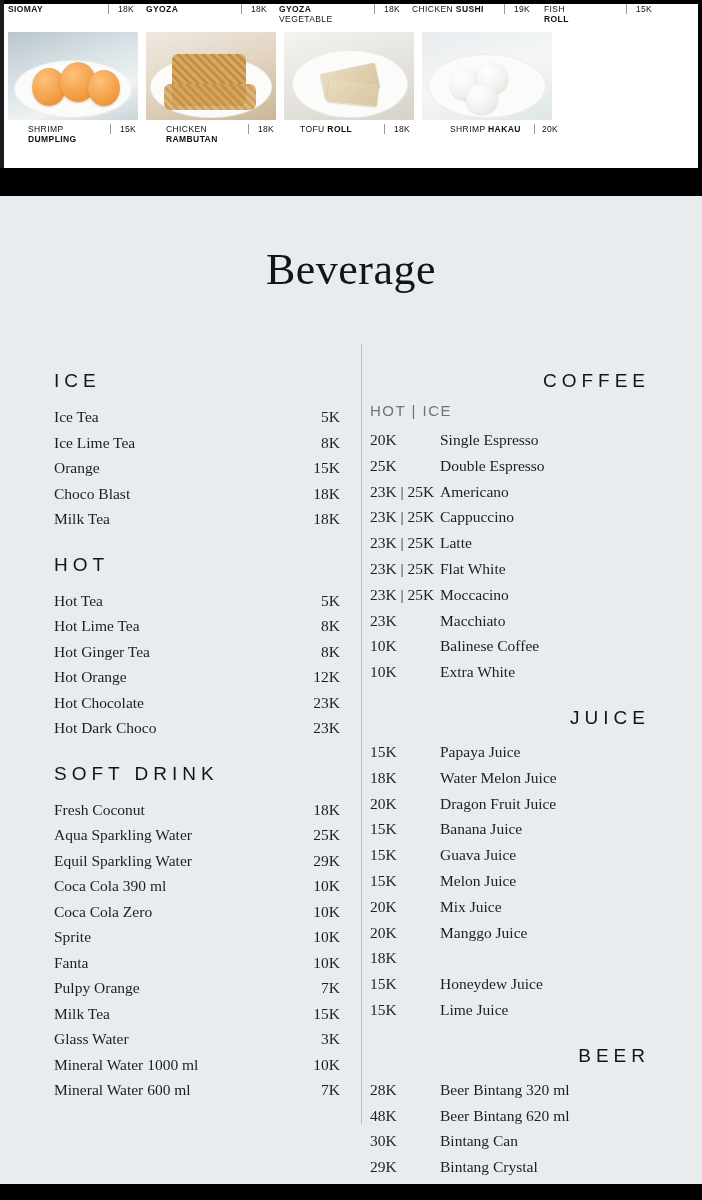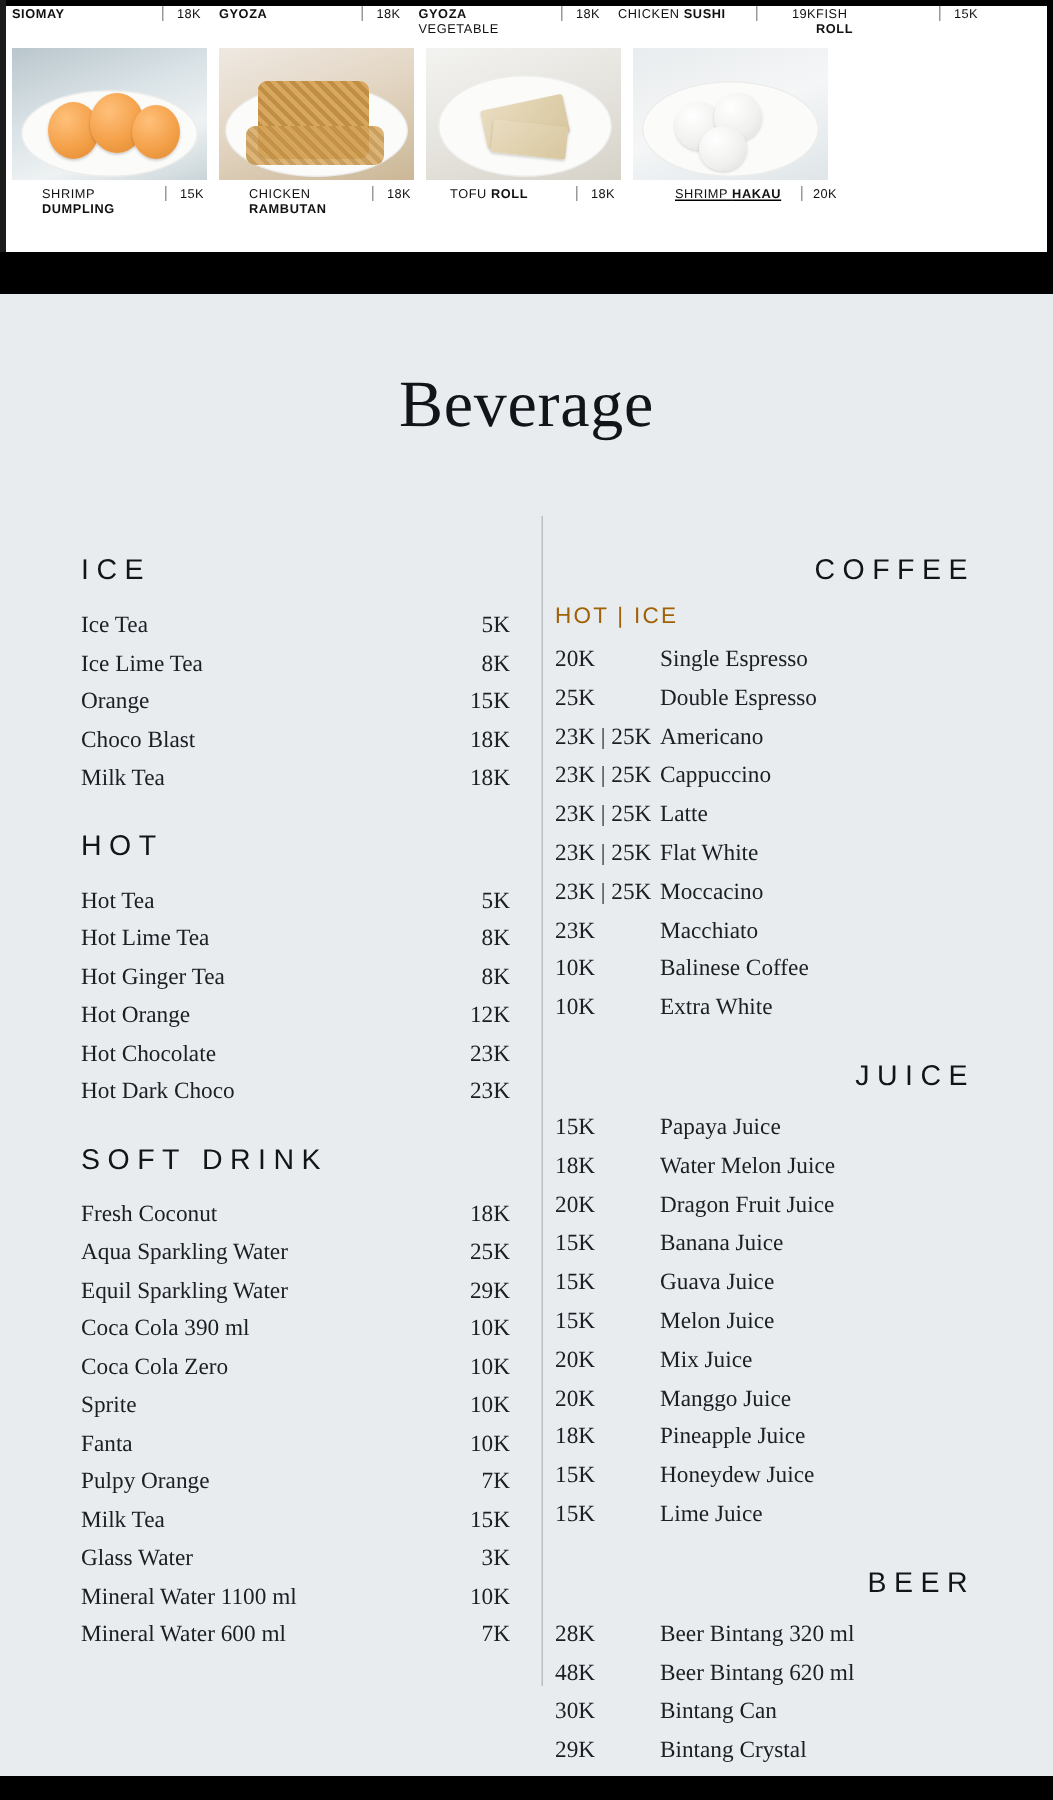--- a/index.html
+++ b/index.html
@@ -215,21 +215,21 @@
     color: #1a1f24;
     line-height: 25.8px;
     font-family: "Liberation Serif", serif;
   }
   .ritem .price { white-space: nowrap; min-width: 70px; text-align: left; }
   .ritem .name { white-space: nowrap; text-align: left; flex: 1; }
 
   .hot-ice {
     font-size: 15px;
     letter-spacing: 1.5px;
-    color: #a16207;
+    color: #737373;
     font-family: "Liberation Sans", sans-serif;
     margin-bottom: 8px;
   }
 
   .bottom-black {
     position: absolute;
     left: 0; top: 1184px;
     width: 702px; height: 16px;
     background: #000;
   }
@@ -276,21 +276,21 @@
         </div>
         <div class="strip-item" style="width:133px">
           <div class="lbl"><span class="b">GYOZA</span></div>
           <div class="lbl">VEGETABLE</div>
           <div class="bar" style="left:103px"></div>
           <div class="price" style="left:113px">18K</div>
         </div>
         <div class="strip-item" style="width:132px">
           <div class="lbl"><span>CHICKEN </span><span class="b">SUSHI</span></div>
           <div class="bar" style="left:100px"></div>
-          <div class="price" style="left:124px">19K</div>
+          <div class="price" style="left:110px">19K</div>
         </div>
         <div class="strip-item" style="width:130px">
           <div class="lbl"><span>FISH</span></div>
           <div class="lbl"><span class="b">ROLL</span></div>
           <div class="bar" style="left:90px"></div>
           <div class="price" style="left:100px">15K</div>
         </div>
       </div>
 
       <div class="thumbs">
@@ -333,21 +333,21 @@
           <div class="lbl"><span>CHICKEN</span></div>
           <div class="lbl"><span class="b">RAMBUTAN</span></div>
           <div class="bar" style="left:90px"></div>
           <div class="price" style="left:100px">18K</div>
         </div>
         <div class="strip-item" style="width:136px">
           <div class="lbl"><span>TOFU </span><span class="b">ROLL</span></div>
           <div class="bar" style="left:92px"></div>
           <div class="price" style="left:102px">18K</div>
         </div>
-        <div class="strip-item" style="width:140px; margin-left:14px;text-decoration:underline;">
+        <div class="strip-item" style="width:140px; margin-left:14px;">
           <div class="lbl"><span>SHRIMP </span><span class="b">HAKAU</span></div>
           <div class="bar" style="left:92px"></div>
           <div class="price" style="left:100px">20K</div>
         </div>
       </div>
 
     </div>
   </div>
 
   <div class="top-black-edge"></div>
@@ -456,21 +456,21 @@
             </div>
           <div class="item">
               <span class="name">Milk Tea</span>
               <span class="price">15K</span>
             </div>
           <div class="item">
               <span class="name">Glass Water</span>
               <span class="price">3K</span>
             </div>
           <div class="item">
-              <span class="name">Mineral Water 1100 ml</span>
+              <span class="name">Mineral Water 1000 ml</span>
               <span class="price">10K</span>
             </div>
           <div class="item">
               <span class="name">Mineral Water 600 ml</span>
               <span class="price">7K</span>
             </div>
         </div>
 
       </div>
 
@@ -552,21 +552,20 @@
           <div class="ritem">
               <span class="price">20K</span>
               <span class="name">Mix Juice</span>
             </div>
           <div class="ritem">
               <span class="price">20K</span>
               <span class="name">Manggo Juice</span>
             </div>
           <div class="ritem">
               <span class="price">18K</span>
-              <span class="name">Pineapple Juice</span>
             </div>
           <div class="ritem">
               <span class="price">15K</span>
               <span class="name">Honeydew Juice</span>
             </div>
           <div class="ritem">
               <span class="price">15K</span>
               <span class="name">Lime Juice</span>
             </div>
         </div>

